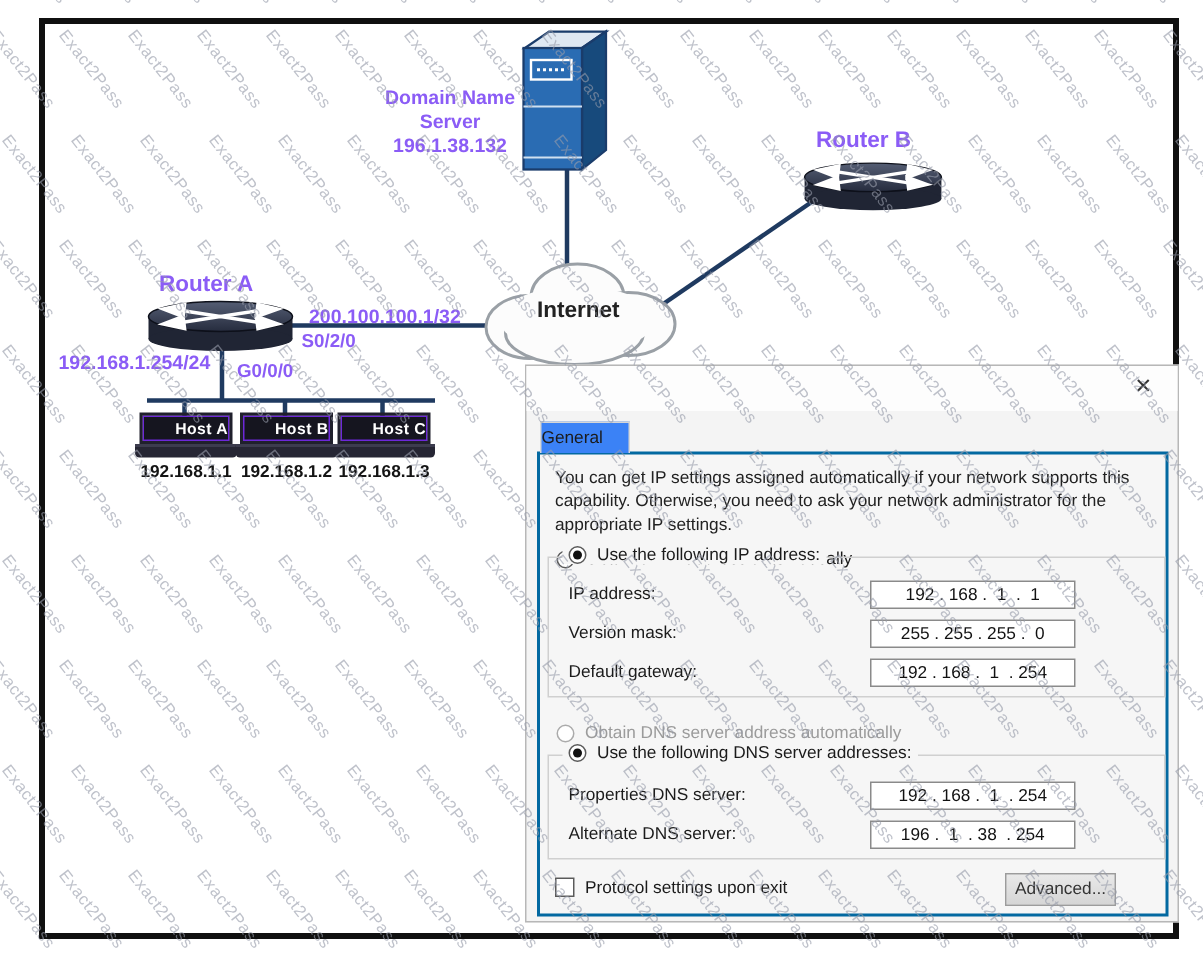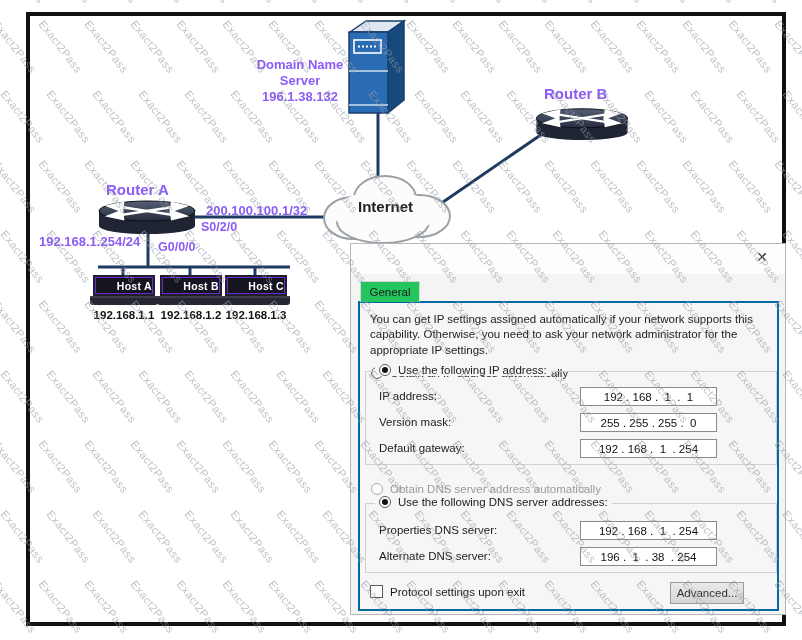--- a/index.html
+++ b/index.html
@@ -51,22 +51,22 @@
   
   .dialog {
     position:absolute; left:350px; top:243px; width:436px; height:372px;
     background:#f4f4f4; border:1px solid #b7b7b7; color:#1b1b1b; font-size:11.5px;
   }
   .titlebar { position:absolute; left:0; top:0; right:0; height:30px; background:#fdfdfd; }
   .titlebar .title { position:absolute; left:10px; top:8px; font-size:12px; color:#111; }
   .close-x { position:absolute; right:17px; top:6px; font-size:14px; color:#333; cursor:default; line-height:14px; }
   .tab {
     position:absolute; left:9px; top:37px; width:60px; height:21px; z-index:2;
-    background:#22c55e; border:1px solid #d6d6d6; border-bottom:none;
-    text-align:center; padding-top:4px; font-size:11.5px;
+    background:#3b82f6; border:1px solid #d6d6d6; border-bottom:none;
+    padding-top:4px; font-size:11.5px;
   }
   .panel {
     position:absolute; left:7px; top:57px; width:421px; height:310px;
     border:2px solid #0369a1; background:#f6f6f6;
   }
   .intro { position:absolute; left:10px; top:9px; width:402px; line-height:1.34; color:#222; }
 
   .radio-row { position:absolute; display:flex; align-items:center; gap:7px; }
   .radio {
     width:12px; height:12px; border-radius:50%; border:1px solid #5a5a5a; background:#fff;

